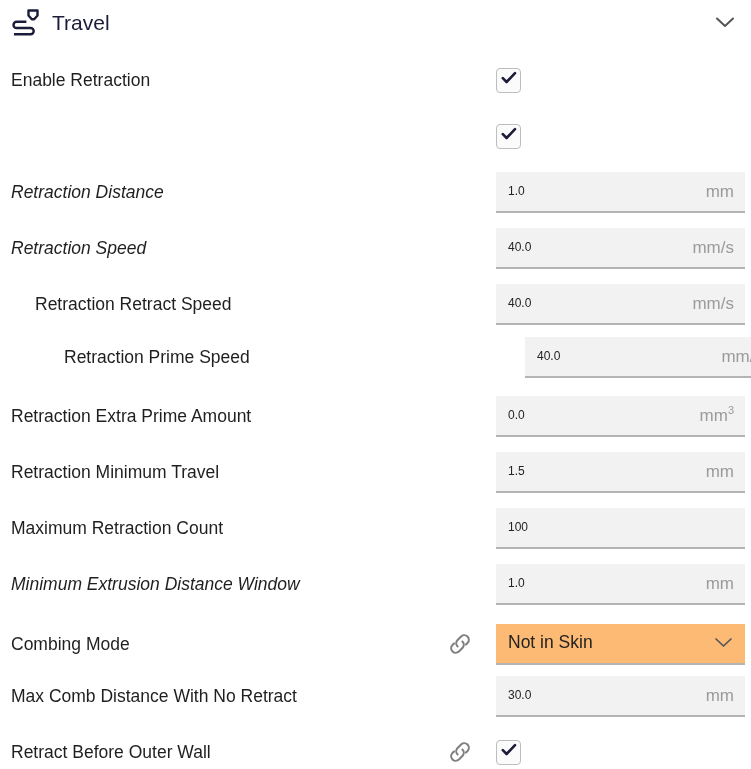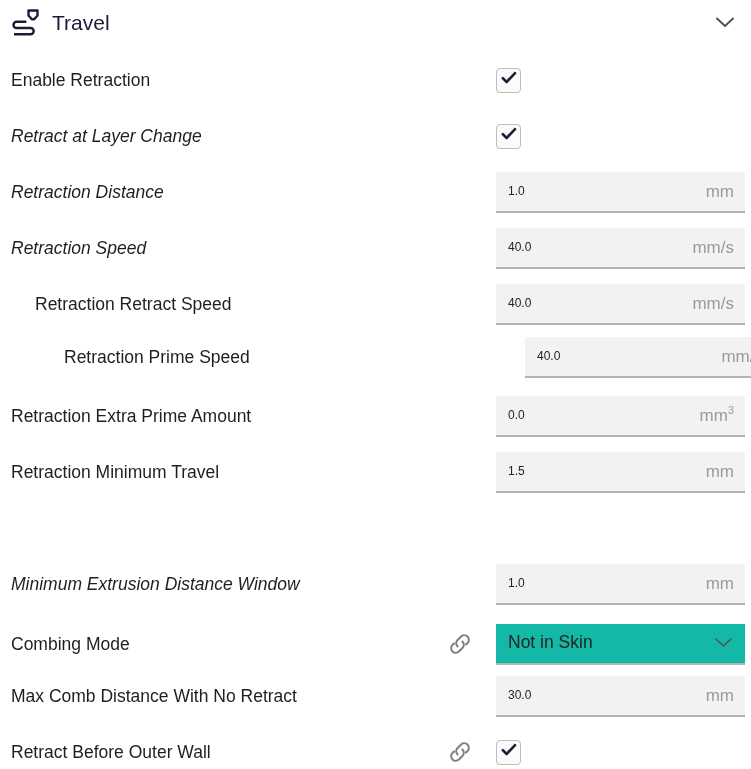--- a/index.html
+++ b/index.html
@@ -131,21 +131,21 @@
   .field-unit sup {
     font-size: 11px;
     vertical-align: super;
     line-height: 0;
   }
 
   .dropdown {
     position: relative;
     width: 249px;
     height: 41px;
-    background: #14b8a6;
+    background: #fdba74;
     border-bottom: 2px solid #b4b4b4;
     box-sizing: border-box;
     display: flex;
     align-items: center;
     cursor: pointer;
   }
   .dropdown-value {
     position: absolute;
     left: 12px;
     font-size: 17.5px;
@@ -202,21 +202,20 @@
         <div class="row-label">Enable Retraction</div>
         <div class="control">
           <div class="checkbox">
             <span><svg width="16" height="14" viewBox="0 0 16 14" aria-hidden="true">
                 <path d="M1.8 7.2 L5.6 11 L14 2.2" fill="none" stroke="#1b1b3a" stroke-width="2.6" stroke-linecap="round" stroke-linejoin="round"></path>
               </svg></span>
           </div>
         </div>
       </div>
       <div class="row" style="top: 108px;">
-        <div class="row-label italic">Retract at Layer Change</div>
         <div class="control">
           <div class="checkbox">
             <span><svg width="16" height="14" viewBox="0 0 16 14" aria-hidden="true">
                 <path d="M1.8 7.2 L5.6 11 L14 2.2" fill="none" stroke="#1b1b3a" stroke-width="2.6" stroke-linecap="round" stroke-linejoin="round"></path>
               </svg></span>
           </div>
         </div>
       </div>
       <div class="row" style="top: 164px;">
         <div class="row-label italic">Retraction Distance</div>
@@ -266,20 +265,26 @@
       <div class="row" style="top: 444px;">
         <div class="row-label">Retraction Minimum Travel</div>
         <div class="control">
           <div class="field">
             <span class="field-value">1.5</span>
             <span class="field-unit">mm</span>
           </div>
         </div>
       </div>
       <div class="row" style="top: 500px;">
+        <div class="row-label">Maximum Retraction Count</div>
+        <div class="control">
+          <div class="field">
+            <span class="field-value">100</span>
+          </div>
+        </div>
       </div>
       <div class="row" style="top: 556px;">
         <div class="row-label italic">Minimum Extrusion Distance Window</div>
         <div class="control">
           <div class="field">
             <span class="field-value">1.0</span>
             <span class="field-unit">mm</span>
           </div>
         </div>
       </div>

